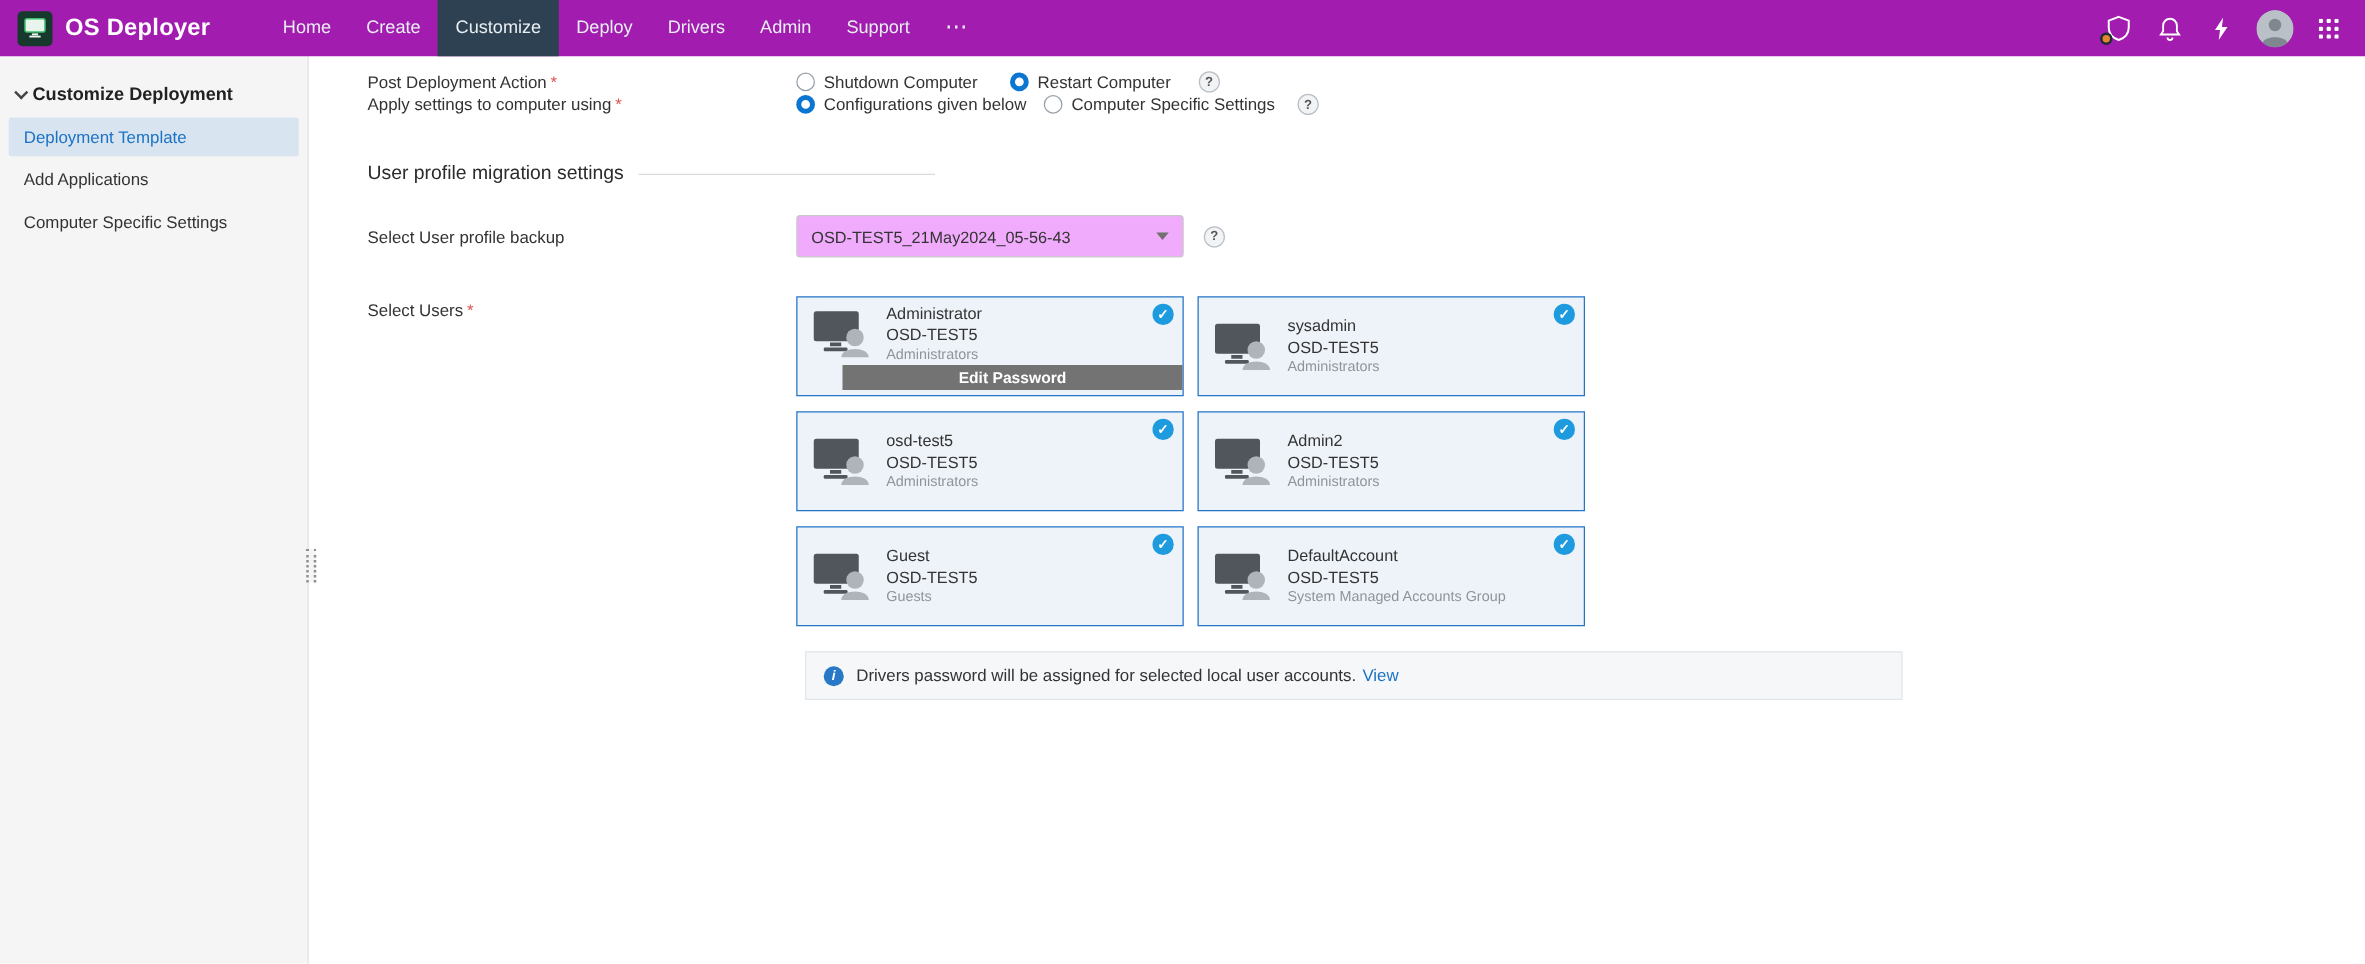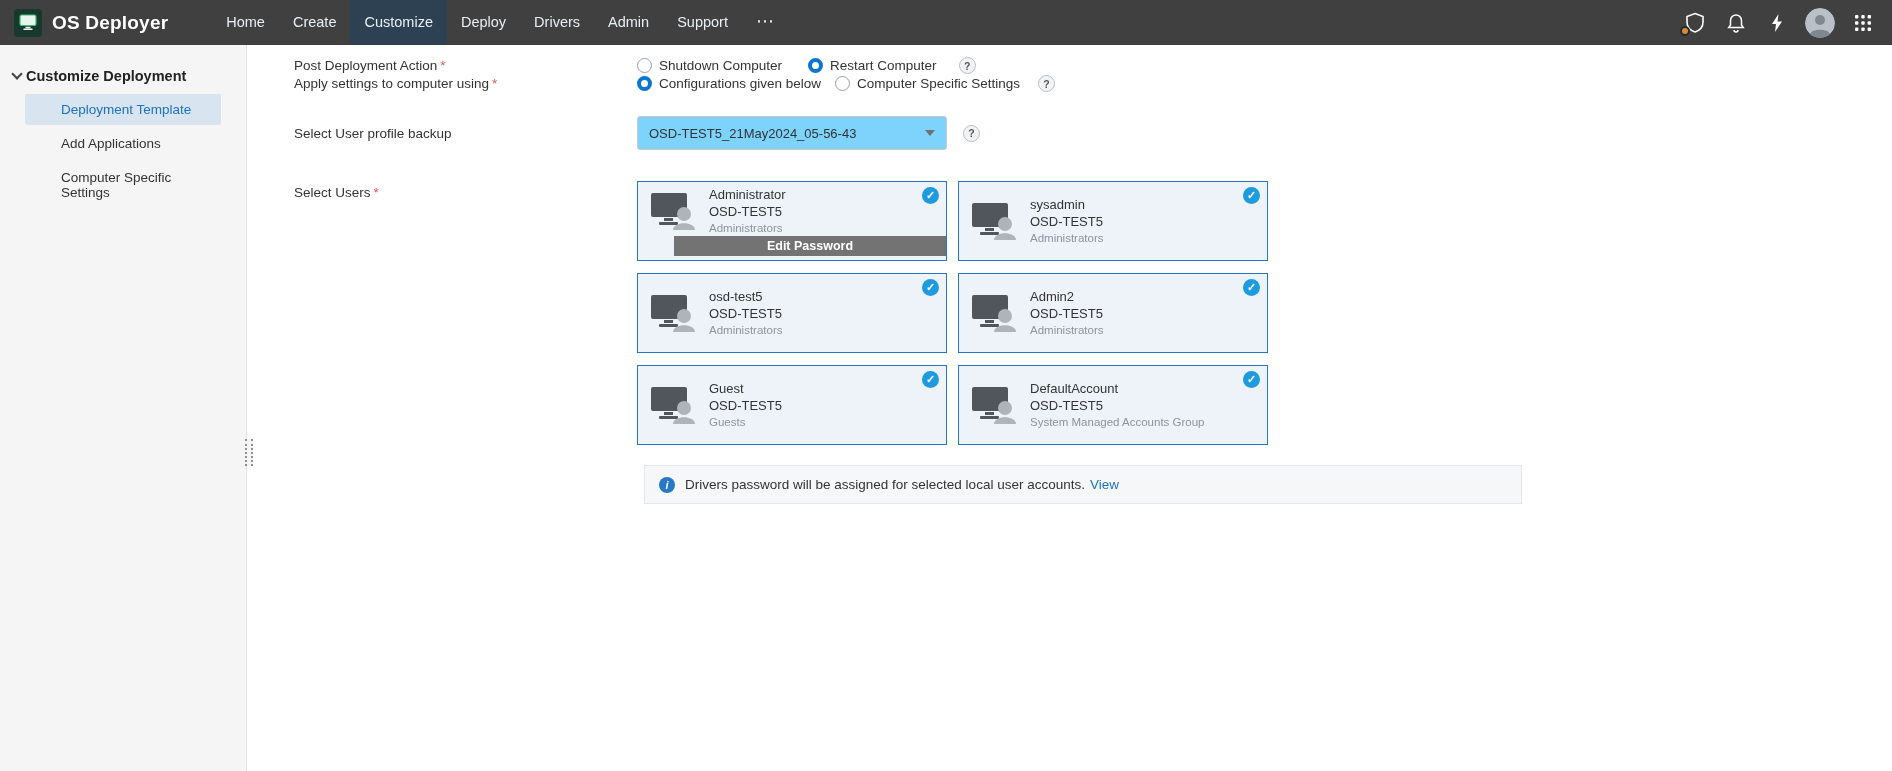--- a/index.html
+++ b/index.html
@@ -3,42 +3,42 @@
 <meta charset="utf-8">
 <style>
   * { box-sizing: border-box; margin: 0; padding: 0; }
   body {
     width: 1892px; height: 771px; position: relative; overflow: hidden;
     font-family: "Liberation Sans", sans-serif; background: #fff; color: #333;
   }
 
   
   .topbar { position: absolute; top: 0; left: 0; width: 100%; height: 45px;
-    background: #404040; display: flex; align-items: center; color: #fff; z-index: 5; }
+    background: #a21caf; display: flex; align-items: center; color: #fff; z-index: 5; }
   .logo-tile { width: 28px; height: 28px; border-radius: 4px; background: #16382d;
     margin-left: 14px; display: flex; align-items: center; justify-content: center; flex-shrink: 0; }
   .app-title { font-size: 19px; font-weight: bold; margin-left: 10px; letter-spacing: .2px; white-space: nowrap; }
   .nav { display: flex; height: 100%; margin-left: 44px; }
   .nav-item { padding: 0 14px; line-height: 45px; font-size: 14.5px; color: #e9eef3; cursor: pointer; white-space: nowrap; }
   .nav-item.active { background: #2e4152; }
   .nav-more { padding: 0 14px; line-height: 42px; font-size: 18px; color: #e9eef3; cursor: pointer; }
   .topbar-right { margin-left: auto; display: flex; align-items: center; gap: 15px; margin-right: 16px; }
   .tb-icon { position: relative; width: 26px; height: 26px; display: flex; align-items: center; justify-content: center; cursor: pointer; }
   .badge-dot { position: absolute; left: -2px; bottom: 0; width: 10px; height: 10px; border-radius: 50%;
     background: #e2862f; border: 2px solid #1e2b38; }
   .avatar { width: 30px; height: 30px; border-radius: 50%; overflow: hidden; cursor: pointer; flex-shrink: 0; }
 
   
   .sidebar { position: absolute; top: 45px; left: 0; width: 247px; height: 726px;
     background: #f5f5f5; border-right: 1px solid #e2e2e2; }
   .sb-header { display: flex; align-items: center; gap: 5px; margin: 23px 0 10px 13px;
     font-size: 14.5px; font-weight: bold; color: #222; cursor: pointer; }
   .chev { width: 8px; height: 8px; border-left: 2px solid #444; border-bottom: 2px solid #444;
     transform: rotate(-45deg); margin-top: -4px; flex-shrink: 0; }
-  .sb-item { margin: 3px 25px; padding: 8px 6px 8px 36px; font-size: 13.5px; color: #333;
+  .sb-item { margin: 3px 7px; padding: 8px 6px 8px 12px; font-size: 13.5px; color: #333;
     border-radius: 2px; cursor: pointer; }
   .sb-item.active { background: #d8e4f0; color: #1c72c4; }
 
   
   .splitter { position: absolute; left: 245px; top: 439px; width: 8px; height: 27px;
     background: #f5f5f5; border-left: 2px dotted #8f8f8f; border-right: 2px dotted #8f8f8f;
     cursor: col-resize; z-index: 6; }
 
   
   .main { position: absolute; top: 45px; left: 248px; width: 1644px; height: 726px;
@@ -52,21 +52,21 @@
   .radio.sel { border: 4.5px solid #0b76d1; }
   .help { width: 17px; height: 17px; border-radius: 50%; background: #f1f3f5; border: 1px solid #b9bfc5;
     color: #555; font-size: 10.5px; font-weight: bold; display: flex; align-items: center;
     justify-content: center; cursor: pointer; flex-shrink: 0; }
   .help-gap { margin-left: 16px; }
 
   .section-heading { display: flex; align-items: center; margin-top: 38px; font-size: 15.5px; color: #2b2b2b; }
   .section-line { width: 237px; border-top: 1px solid #dadada; margin-left: 12px; }
 
   .select-row { margin-top: 24px; }
-  .select-box { width: 310px; height: 34px; border: 1px solid #c9c9c9; border-radius: 3px; background: #7dd3fc;
+  .select-box { width: 310px; height: 34px; border: 1px solid #c9c9c9; border-radius: 3px; background: #f0abfc;
     display: flex; align-items: center; justify-content: space-between; padding: 0 11px;
     font-size: 13px; color: #333; cursor: pointer; }
   .caret { width: 0; height: 0; border-left: 5px solid transparent; border-right: 5px solid transparent;
     border-top: 6px solid #707070; }
 
   .users-row { margin-top: 31px; align-items: flex-start; }
   .users-row .lbl { margin-top: 4px; }
   .cards { display: grid; grid-template-columns: 310px 310px; column-gap: 11px; row-gap: 12px; }
   .card { position: relative; height: 80px; border: 1px solid #2575c8; background: #eef3f9;
     display: flex; align-items: center; padding: 0 12px; cursor: pointer; }
@@ -195,20 +195,24 @@
         <span>Configurations given below</span>
       </div>
       <div class="radio-opt">
         <span class="radio"></span>
         <span>Computer Specific Settings</span>
       </div>
       <span class="help" style="margin-left:4px">?</span>
     </div>
   </div>
 
+  <div class="section-heading">
+    <span>User profile migration settings</span>
+    <span class="section-line"></span>
+  </div>
 
   <div class="row select-row">
     <div class="lbl">Select User profile backup</div>
     <div class="select-box">
       <span>OSD-TEST5_21May2024_05-56-43</span>
       <span class="caret"></span>
     </div>
     <span class="help help-gap">?</span>
   </div>
 

